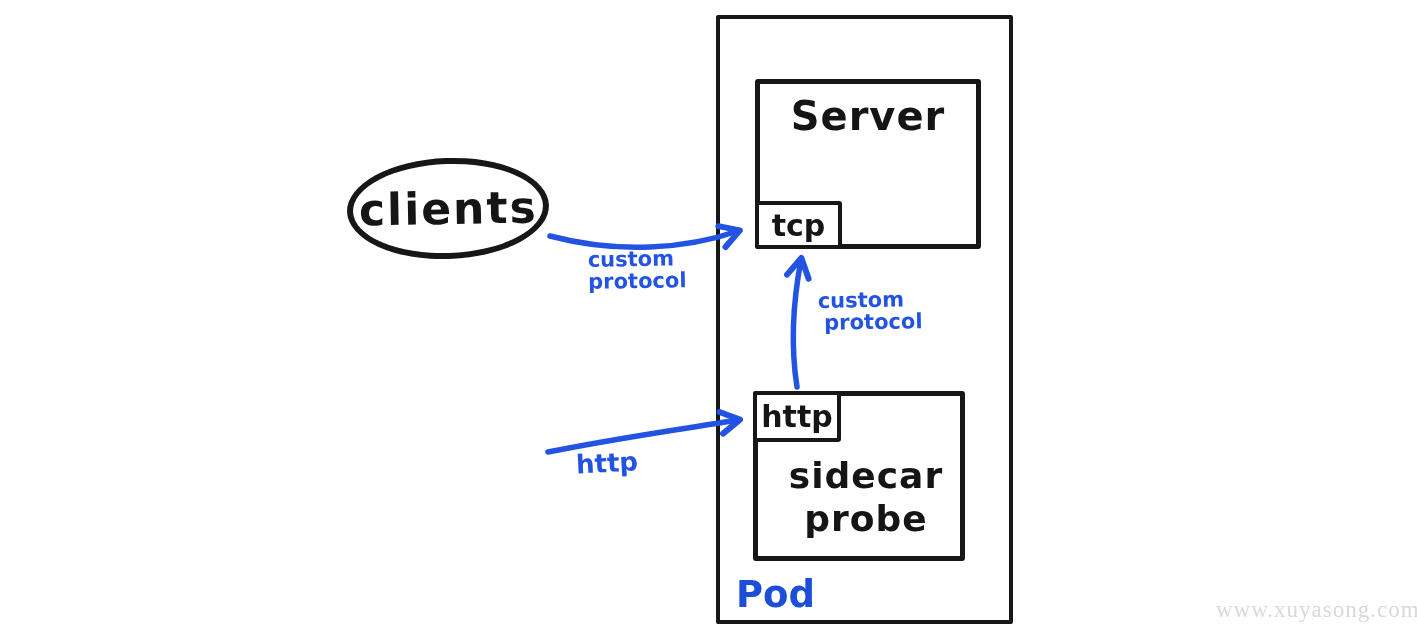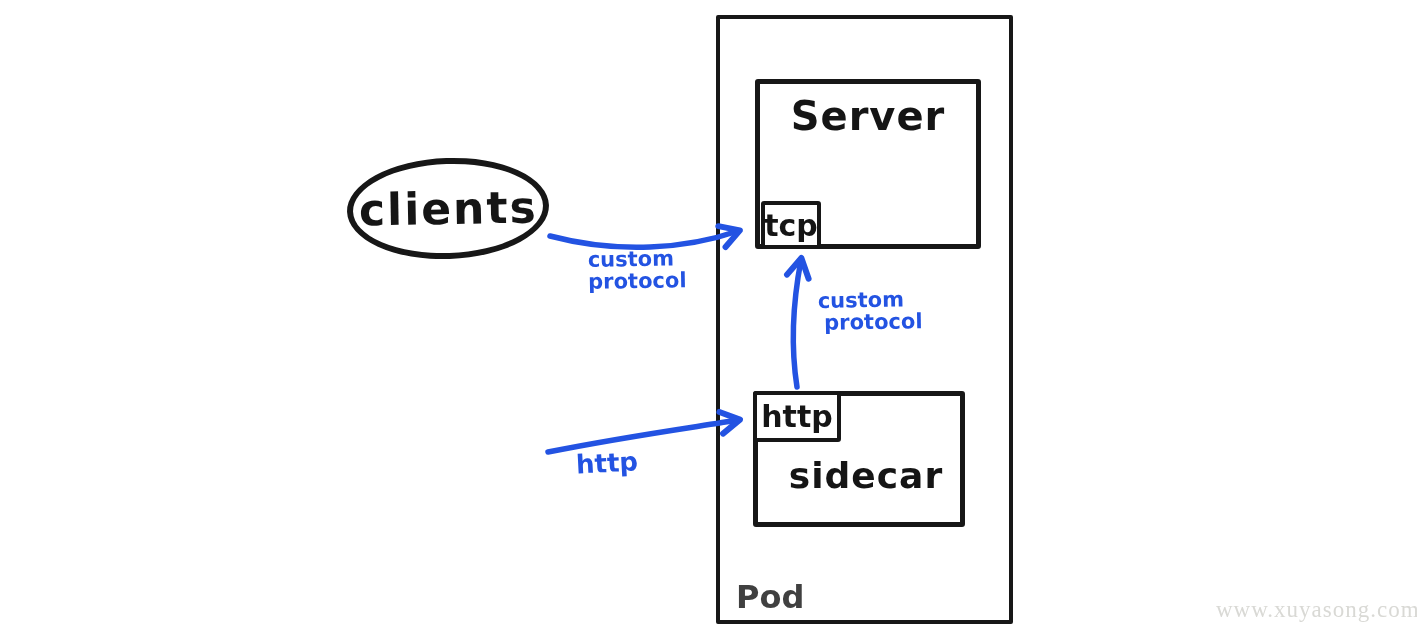--- a/index.html
+++ b/index.html
@@ -33,43 +33,43 @@
   #kubelet .lbl { font-size: 44px; font-weight: 600; letter-spacing: 3px; }
 
   
   #pod {
     left: 716px; top: 15px; width: 297px; height: 609px;
     border: 4px solid #171717;
     border-radius: 2px;
   }
   #pod-label {
     position: absolute; left: 16px; bottom: 4px;
-    font-size: 32px; font-weight: 600; color: #404040;
+    font-size: 37px; font-weight: 600; color: #1d4ed8;
   }
 
   
   #server-app {
     position: absolute; left: 35px; top: 60px; width: 226px; height: 170px;
     border: 5px solid #171717; border-radius: 3px; box-sizing: border-box;
     text-align: center;
   }
   #server-app .txt { margin-top: 8px; font-size: 40px; font-weight: 600; line-height: 1.22; letter-spacing: 1px; }
 
   
   #tcp-port {
-    position: absolute; left: 41px; top: 182px; width: 60px; height: 48px;
+    position: absolute; left: 35px; top: 182px; width: 87px; height: 48px;
     border: 4px solid #171717; border-radius: 3px; box-sizing: border-box;
     background: #ffffff; z-index: 3;
     display: flex; align-items: center; justify-content: center;
   }
   #tcp-port .lbl { font-size: 30px; font-weight: 600; }
 
   
   #sidecar-probe {
-    position: absolute; left: 33px; top: 372px; width: 212px; height: 136px;
+    position: absolute; left: 33px; top: 372px; width: 212px; height: 170px;
     border: 5px solid #171717; border-radius: 3px; box-sizing: border-box;
     text-align: center;
   }
   #sidecar-probe .txt { margin-top: 58px; padding-left: 14px; font-size: 36px; font-weight: 600; line-height: 1.2; letter-spacing: 1px; }
 
   
   #http-port {
     position: absolute; left: 33px; top: 372px; width: 88px; height: 51px;
     border: 4px solid #171717; border-radius: 3px; box-sizing: border-box;
     background: #ffffff; z-index: 3;
@@ -117,20 +117,21 @@
       </div>
     </div>
 
     <div id="tcp-port">
       <span class="lbl">tcp</span>
     </div>
 
     <div id="sidecar-probe">
       <div class="txt">
         <div>sidecar</div>
+        <div>probe</div>
       </div>
     </div>
 
     <div id="http-port">
       <span class="lbl">http</span>
     </div>
 
     <div id="pod-label">Pod</div>
   </div>
 

